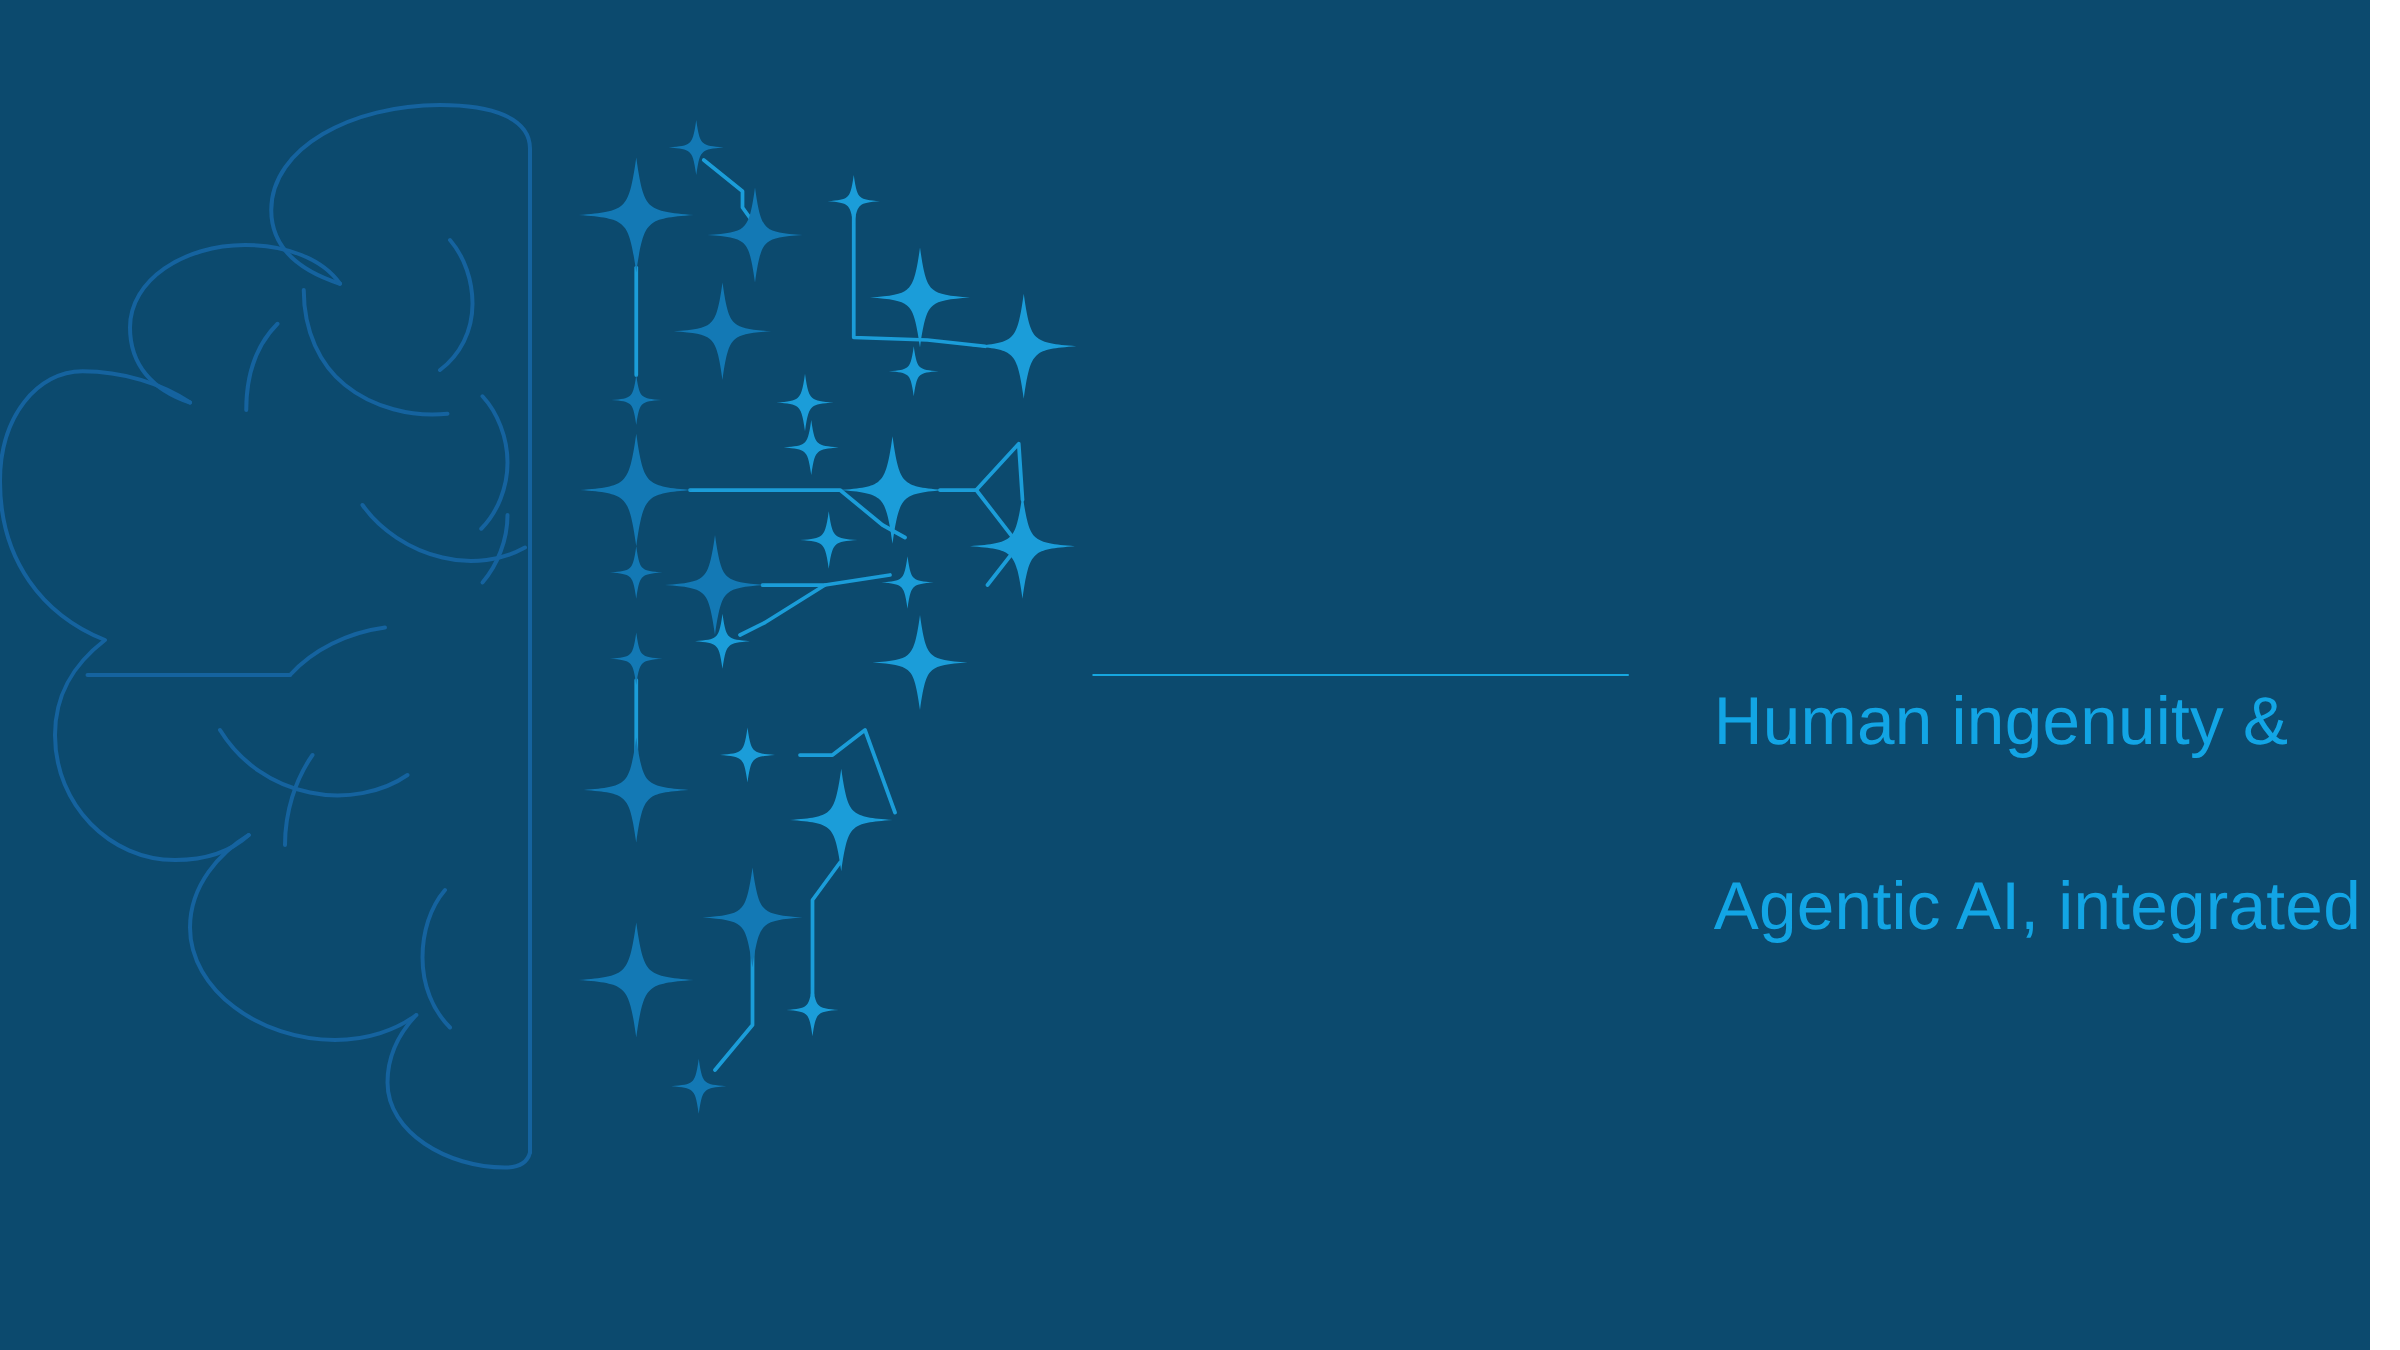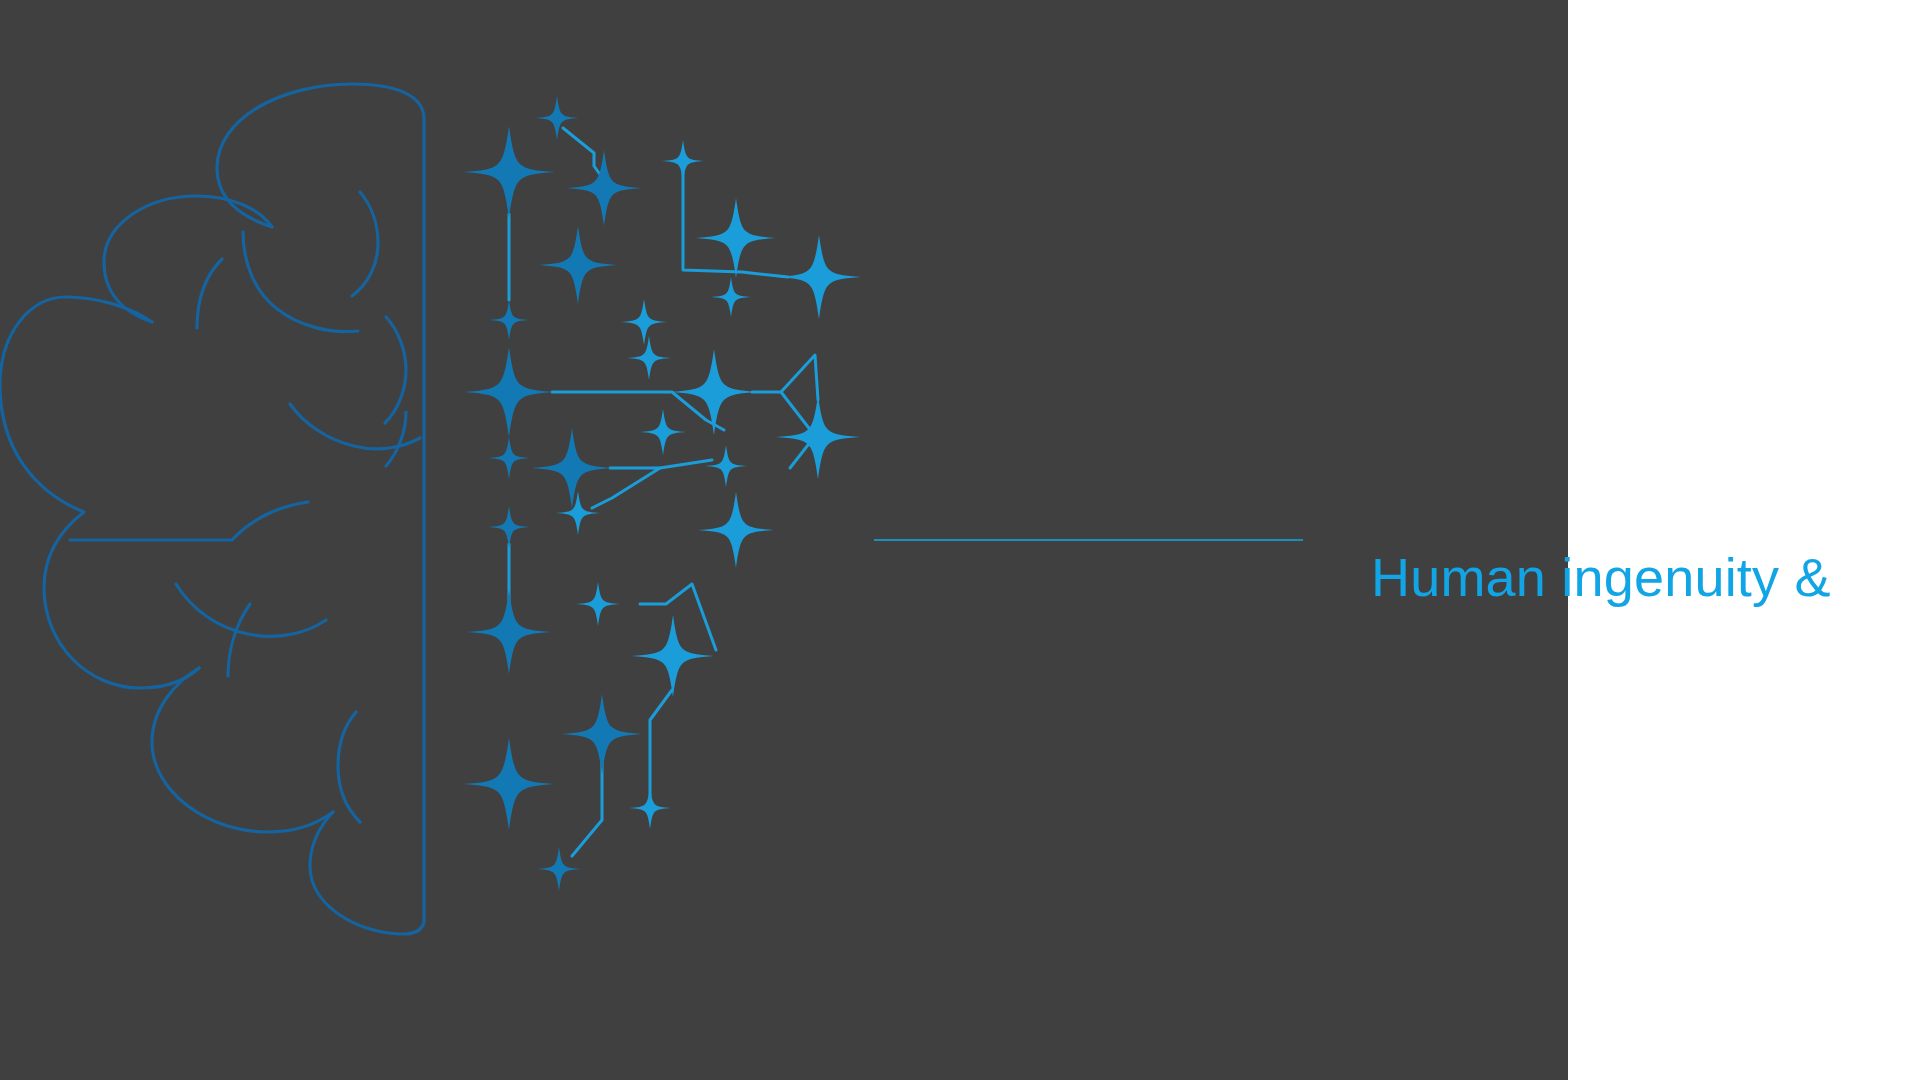--- a/index.html
+++ b/index.html
@@ -1,17 +1,17 @@
 <!DOCTYPE html>
 <html><head>
 <meta charset="utf-8">
 <style>
   html,body{margin:0;padding:0;background:#ffffff;}
   body{width:1920px;height:1080px;overflow:hidden;font-family:"Liberation Sans",sans-serif;}
-  #stage{position:relative;width:1568px;height:1080px;background:#404040;}
+  #stage{position:relative;width:1896px;height:1080px;background:#0c4a6e;}
   #art{position:absolute;left:0;top:0;width:1920px;height:1080px;}
   .tagline{
     position:absolute;
     left:1371px;
     top:466px;
     width:520px;
     font-family:"Liberation Sans",sans-serif;
     font-weight:300;
     font-size:54px;
     line-height:74px;
@@ -126,15 +126,16 @@
         <use xlink:href="#star4" x="562" y="694" width="80" height="80" fill="#1379b5"></use>
         <use xlink:href="#star4" x="629" y="787" width="42" height="42" fill="#1b9dd9"></use>
         <use xlink:href="#star4" x="537" y="847" width="44" height="44" fill="#1379b5"></use>
       </g>
 
     <line id="divider" x1="874" y1="540" x2="1303" y2="540" stroke="#16a7e0" stroke-width="1.6"></line>
   </svg>
 
   <div class="tagline" style="color: rgb(18, 165, 229);">
     <span class="tagline-line">Human ingenuity &amp;</span>
+    <span class="tagline-line">Agentic AI, integrated</span>
   </div>
 
 </div>
 
 </body></html>

